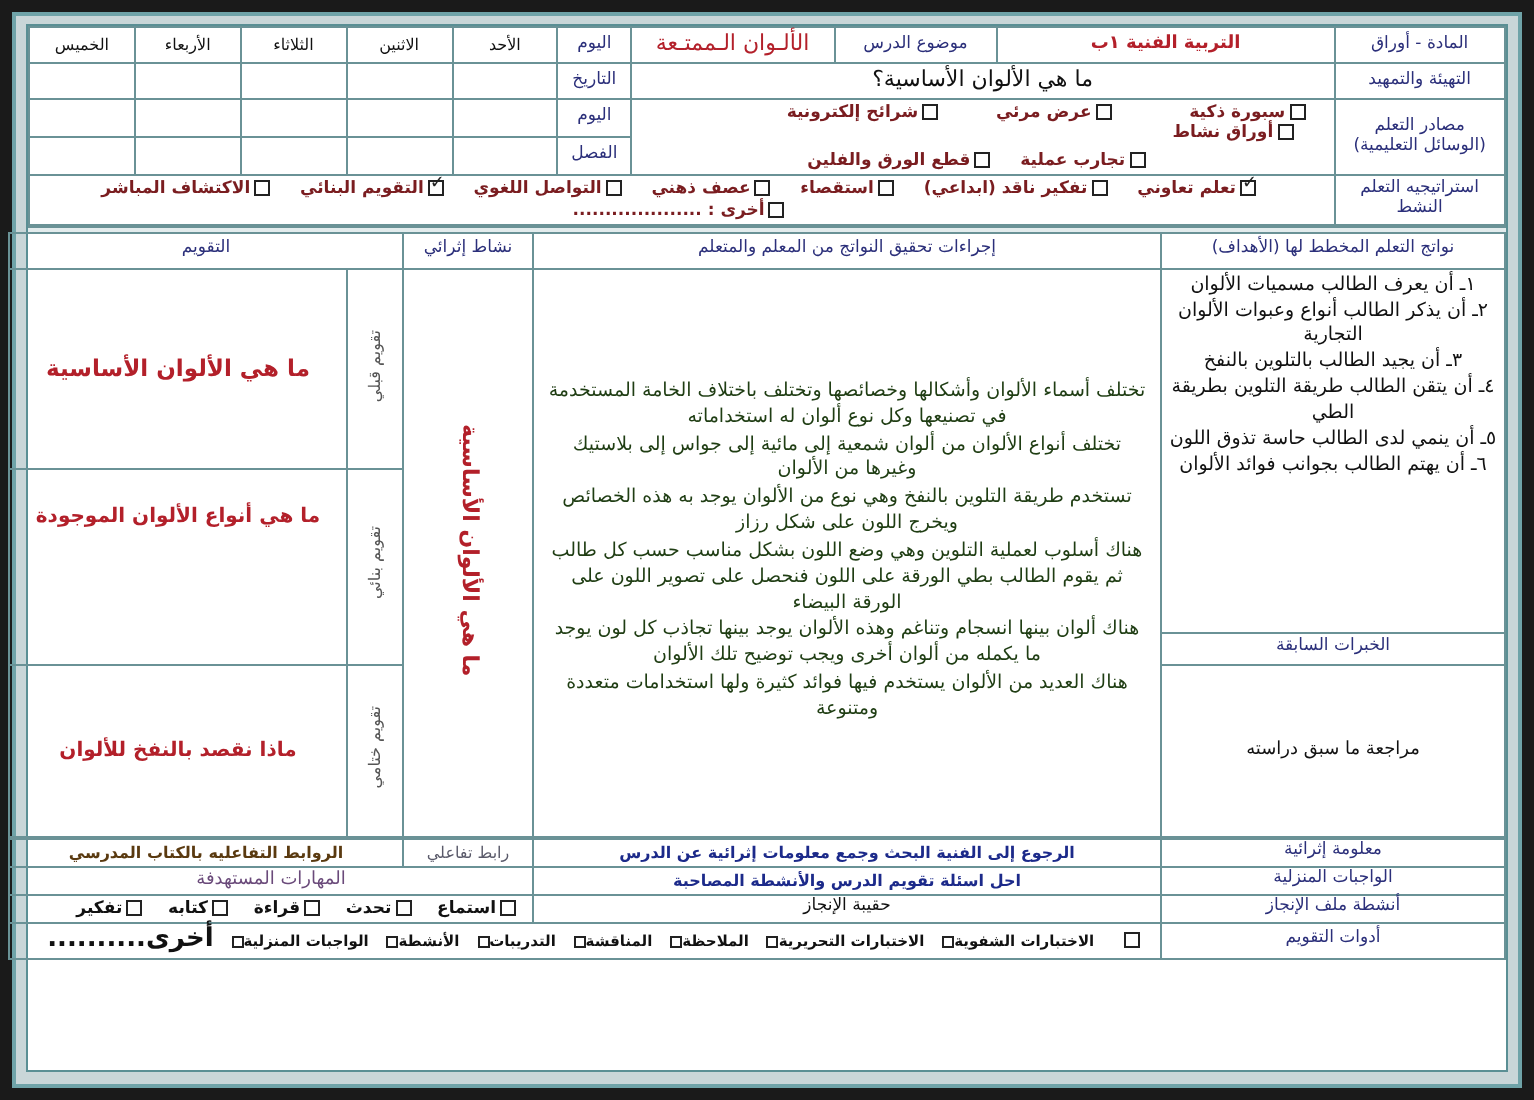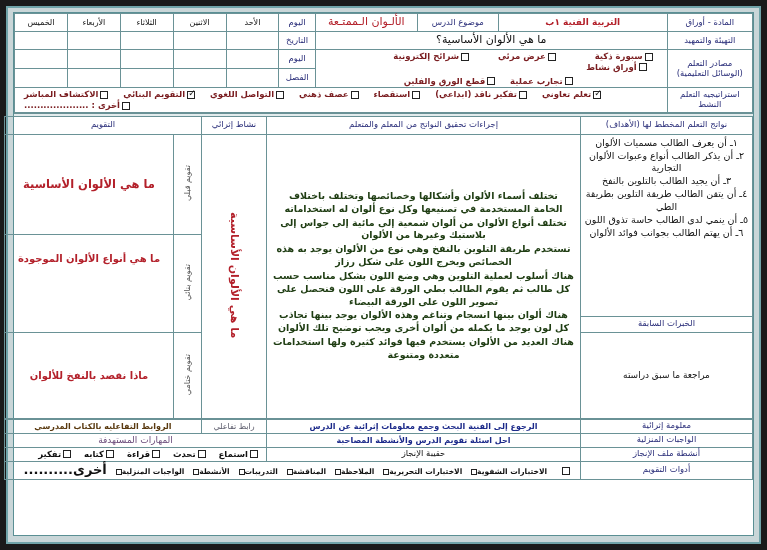--- a/index.html
+++ b/index.html
@@ -23,21 +23,21 @@
       position: relative;
       direction: rtl;
       font-size: 9px;
     }
     table { border-collapse: collapse; width: 100%; table-layout: fixed; }
     td { border: 1px solid #6a9296; padding: 1px 3px; vertical-align: middle; text-align: center; line-height: 1.15; }
     .lbl { color: #2b2f7a; font-size: 8.5px; }
     .navy { color: #1c2a8a; font-weight: bold; }
     .dark { color: #111; font-weight: normal; }
     .red { color: #b3202a; font-weight: bold; }
-    .green { color: #1f3d13; font-weight: bold; }
+    .green { color: #1f3d13; font-weight: normal; }
     .brown { color: #5a3a10; font-weight: bold; }
     .muted { color: #5a5a6a; }
     .chk { display: inline-block; width: 8px; height: 8px; border: 1.3px solid #222; margin-left: 2px; vertical-align: middle; position: relative; background: #fff; }
     .chk.on::after { content: "✓"; position: absolute; top: -4px; left: 0px; font-size: 9px; color: #222; }
     .opt { display: inline-block; margin: 0 6px; white-space: nowrap; color: #7a1d20; font-weight: bold; font-size: 8.5px; }
     .vert { writing-mode: vertical-rl; transform: rotate(180deg); color: #555; font-size: 8px; }
     .vert-red { writing-mode: vertical-rl; color: #b3202a; font-weight: bold; font-size: 11px; }
     .proc p { margin: 0 0 1px 0; }
   </style>
 </head>
@@ -108,21 +108,21 @@
     <tr style="height:17px">
       <td class="lbl">الفصل</td>
       <td></td>
               <td></td>
               <td></td>
               <td></td>
               <td></td>
     </tr>
     <tr style="height:24px">
       <td class="lbl">استراتيجيه التعلم النشط</td>
-      <td colspan="10" style="text-align:left;padding-right:6px">
+      <td colspan="10" style="text-align:center;padding-right:6px">
         <span class="opt"><span class="chk on"></span><span>تعلم تعاوني</span></span>
         <span class="opt"><span class="chk"></span><span>تفكير ناقد (ابداعي)</span></span>
         <span class="opt"><span class="chk"></span><span>استقصاء</span></span>
         <span class="opt"><span class="chk"></span><span>عصف ذهني</span></span>
         <span class="opt"><span class="chk"></span><span>التواصل اللغوي</span></span>
         <span class="opt"><span class="chk on"></span><span>التقويم البنائي</span></span>
         <span class="opt"><span class="chk"></span><span>الاكتشاف المباشر</span></span>
         <span class="opt"><span class="chk"></span><span>أخرى : ....................</span></span>
       </td>
     </tr>

